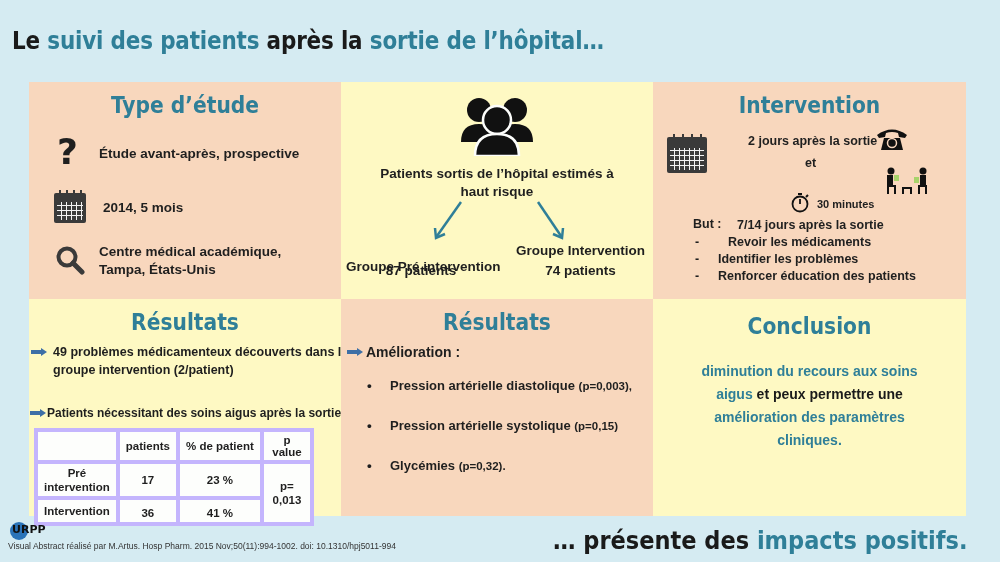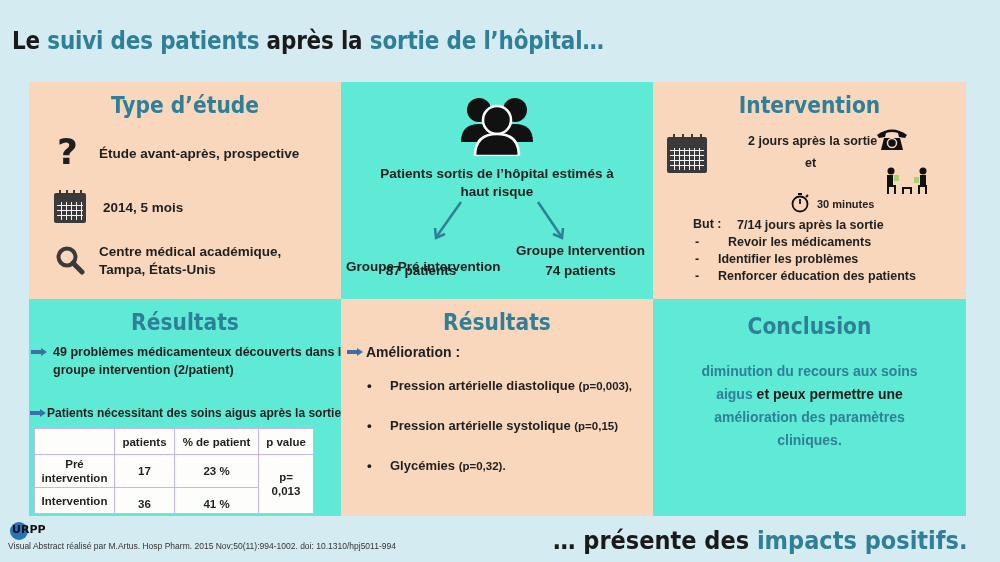--- a/index.html
+++ b/index.html
@@ -17,21 +17,21 @@
   .main-title {
     position: absolute; left: 12px; top: 26px;
     font-family: "DejaVu Sans", sans-serif; font-weight: bold;
     font-size: 25px; letter-spacing: -0.2px;
     transform: scaleX(0.86); transform-origin: left center;
     white-space: nowrap;
   }
 
   .panel { position: absolute; }
   .peach { background: #f8d7bd; }
-  .white { background: #5eead4; }
+  .white { background: #fef9c3; }
 
   .p1 { left: 29px; top: 82px; width: 312px; height: 217px; }
   .p2 { left: 341px; top: 82px; width: 312px; height: 217px; }
   .p3 { left: 653px; top: 82px; width: 313px; height: 217px; }
   .p4 { left: 29px; top: 299px; width: 312px; height: 217px; }
   .p5 { left: 341px; top: 299px; width: 312px; height: 217px; }
   .p6 { left: 653px; top: 299px; width: 313px; height: 217px; }
 
   .ptitle {
     position: absolute; left: 0; right: 0; text-align: center;
@@ -58,21 +58,21 @@
   .arrow-icon {
     position: absolute; width: 16px; height: 8px;
   }
 
   table.res {
     position: absolute; left: 5px; top: 129px; width: 280px;
     border-collapse: collapse; font-size: 11.5px; font-weight: bold;
     background: #fdfefc;
   }
   table.res td, table.res th {
-    border: 1px solid #c4b5fd; padding: 2px 6px; height: 26px;
+    border: 4px solid #c4b5fd; padding: 2px 6px; height: 26px;
   }
   table.res th { font-weight: bold; text-align: center; }
   table.res td.lbl { text-align: center; line-height: 14px; }
   table.res td.num { text-align: center; vertical-align: bottom; padding-bottom: 3px; }
 
   .footer-note {
     position: absolute; left: 8px; top: 541px; font-size: 8.5px; color: #333;
     font-family: "Liberation Sans", sans-serif; white-space: nowrap;
   }
   .logo {

